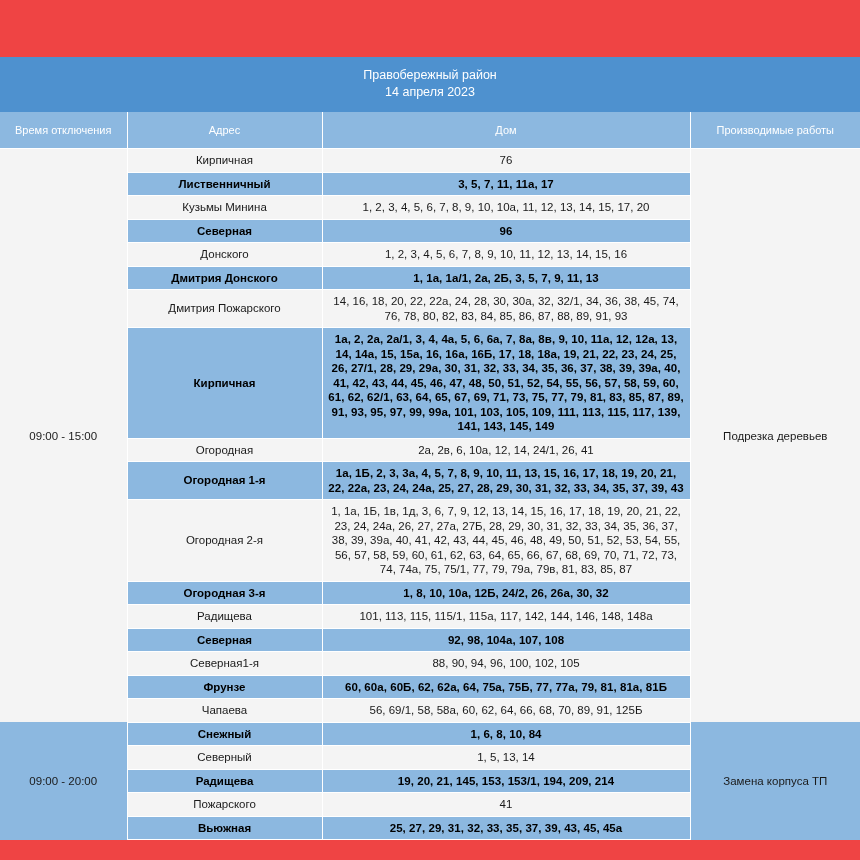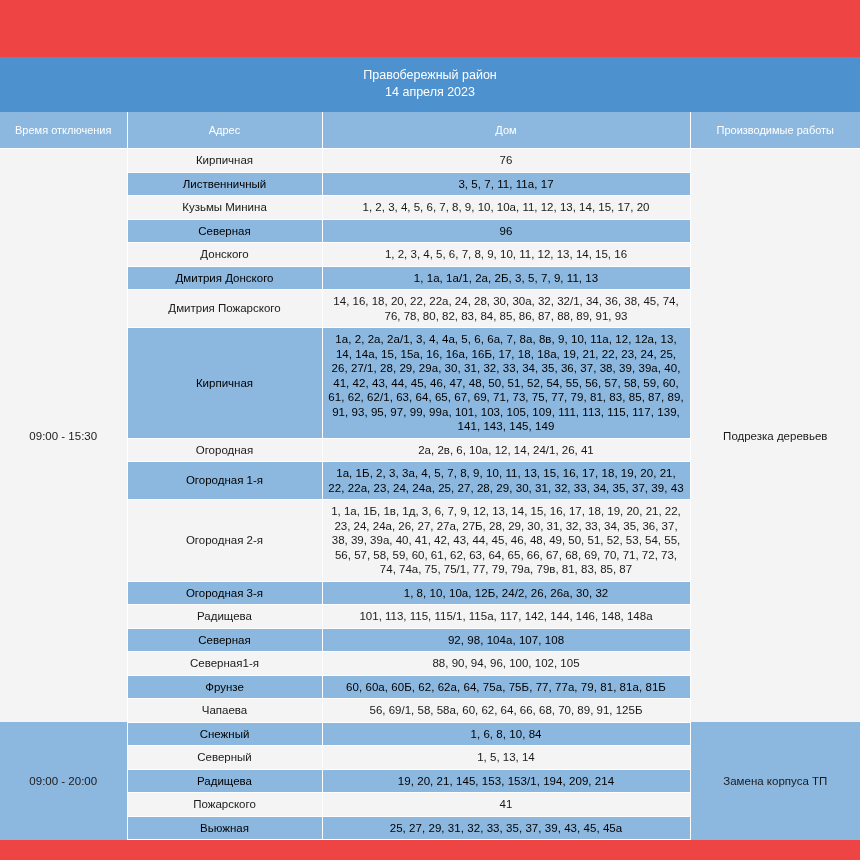--- a/index.html
+++ b/index.html
@@ -95,21 +95,21 @@
     border-top: 1px solid #ffffff;
     border-bottom: 1px solid #ffffff;
     line-height: 14.5px;
   }
   td.addr-cell { text-align: center; font-weight: normal; margin-top: 34px; }
   td.house-cell { text-align: center; }
 
   tr.band-blue td.addr-cell,
   tr.band-blue td.house-cell {
     background: #8cb8e0;
-    font-weight: normal;
+    font-weight: bold;
     color: #000000;
   }
   tr.band-light td.addr-cell,
   tr.band-light td.house-cell {
     background: #f4f4f4;
     font-weight: normal;
     color: #1a1a1a;
   }
   
   tr.band-blue td.house-cell { letter-spacing: 0.05px; }
@@ -132,21 +132,21 @@
             <span class="title-line-2">14 апреля 2023</span>
           </td>
         </tr>
         <tr class="head-row">
           <th class="first">Время отключения</th>
           <th class="">Адрес</th>
           <th class="">Дом</th>
           <th class="last">Производимые работы</th>
         </tr>
         <tr class="band-light">
-          <td class="time-cell alt" rowspan="17">09:00 - 15:30</td>
+          <td class="time-cell alt" rowspan="17">09:00 - 15:00</td>
           <td class="addr-cell">Кирпичная</td>
           <td class="house-cell">76</td>
           <td class="work-cell alt" rowspan="17">Подрезка деревьев</td>
         </tr>
         <tr class="band-blue">
           <td class="addr-cell">Лиственничный</td>
           <td class="house-cell">3, 5, 7, 11, 11а, 17</td>
         </tr>
         <tr class="band-light">
           <td class="addr-cell">Кузьмы Минина</td>

